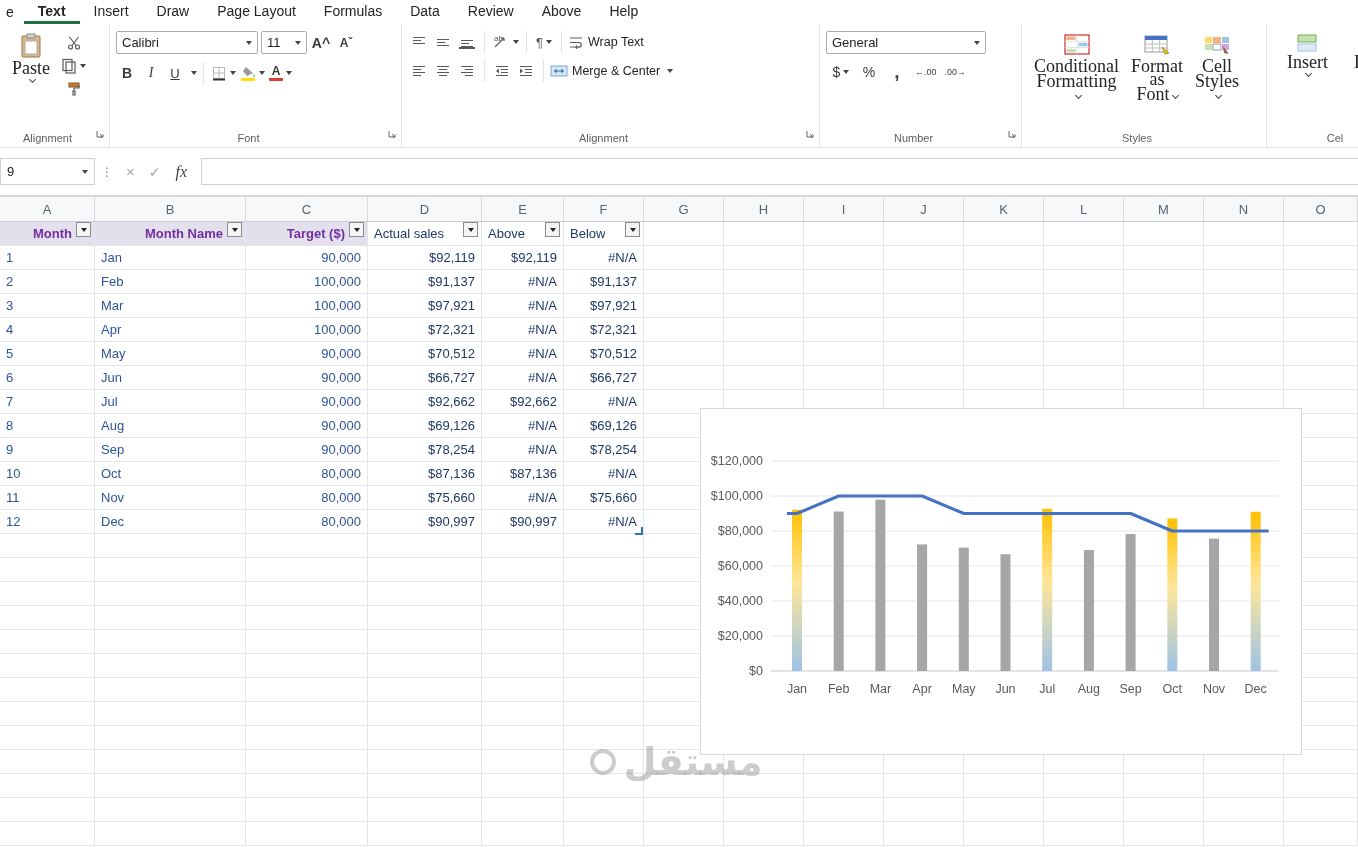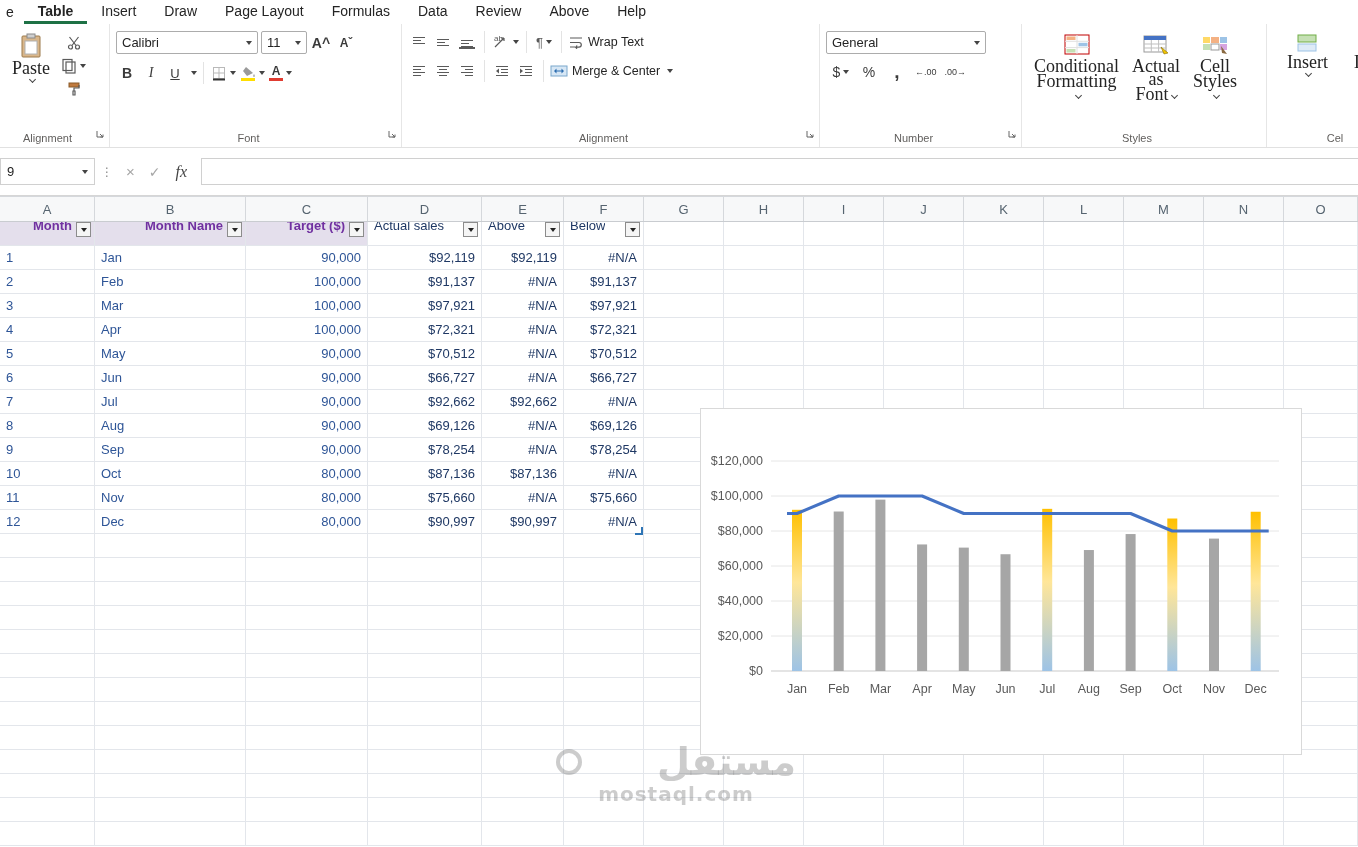--- a/index.html
+++ b/index.html
@@ -72,51 +72,51 @@
   
   .sheet{position:absolute;top:196px;left:0;right:0;bottom:0;background:#fff;}
   .colheaders{display:flex;height:26px;background:#F7F8F9;border-top:1px solid #D5D8DC;border-bottom:1px solid #C9CCD0;}
   .colh{display:flex;align-items:center;justify-content:center;font-size:13px;color:#566470;border-right:1px solid #D5D8DC;height:100%;}
   .grid{display:grid;grid-auto-rows:24px;}
   .cell{font-size:13px;line-height:23px;padding:0 6px;border-right:1px solid #E3E6EB;border-bottom:1px solid #E3E6EB;background:#fff;overflow:hidden;white-space:nowrap;}
   .cell.ar{text-align:right;}
   .cell.al{text-align:left;}
   .cell.blue{color:#2E5597;}
   .cell.navy{color:#1F3864;}
-  .hcell{display:flex;align-items:flex-end;gap:4px;padding:0 3px 8px 6px;font-size:13px;}
+  .hcell{display:flex;align-items:flex-start;gap:4px;padding:0 3px 8px 6px;font-size:13px;}
   .hcell.purple{background:#E4DFEC;color:#7030A0;font-weight:700;}
   .hcell.plainh{color:#1F3864;}
   .hcell .htext{overflow:hidden;white-space:nowrap;}
   .hcell.tr .htext{margin-left:auto;}
   .hcell.tl .filter{margin-left:auto;}
   .filter{flex:0 0 auto;width:15px;height:15px;border:1px solid #8C8C8C;background:#F5F5F5;display:inline-flex;align-items:center;justify-content:center;}
   .filter::after{content:'';width:0;height:0;border-left:3.5px solid transparent;border-right:3.5px solid transparent;border-top:4.5px solid #222;}
 
   .table-handle{position:absolute;left:635px;top:331px;width:8px;height:8px;border-right:2px solid #2E75B6;border-bottom:2px solid #2E75B6;z-index:2;}
 
   
   .chartbox{position:absolute;left:700px;top:212px;width:602px;height:347px;background:#fff;border:1px solid #D9D9D9;z-index:3;}
   .chartbox svg{display:block;}
 
   
   .watermark{position:absolute;left:556px;top:742px;width:240px;text-align:center;z-index:1;color:rgba(120,120,120,0.38);font-family:"DejaVu Sans",sans-serif;}
-  .wm-row{display:flex;align-items:center;justify-content:space-between;gap:8px;}
+  .wm-row{display:flex;align-items:center;justify-content:center;gap:8px;}
   .wm-logo{width:26px;height:26px;border:4px solid rgba(120,120,120,0.38);border-radius:50%;}
   .wm-ar{font-size:38px;font-weight:700;line-height:40px;}
   .wm-dom{font-size:20px;font-weight:700;letter-spacing:1px;}
 
   svg .st{stroke:#5A5A5A;fill:none;stroke-width:1.2;}
 </style>
 </head>
 <body>
 
 <div class="menubar">
   <div class="file-partial">e</div>
   <div class="menu-tabs" id="menu-tabs">
-      <div class="mtab active">Table</div>
+      <div class="mtab active">Text</div>
       <div class="mtab">Insert</div>
       <div class="mtab">Draw</div>
       <div class="mtab">Page Layout</div>
       <div class="mtab">Formulas</div>
       <div class="mtab">Data</div>
       <div class="mtab">Review</div>
       <div class="mtab">Above</div>
       <div class="mtab">Help</div>
     </div>
 </div>
@@ -346,21 +346,21 @@
     </button>
     <button class="bigbtn">
       <span>
         <svg width="26" height="24">
             <rect x="1" y="3" width="22" height="16" fill="#fff" stroke="#999"></rect>
             <rect x="1" y="3" width="22" height="4" fill="#4472C4"></rect>
             <path d="M1 11h22M1 15h22M8.3 7v12M15.6 7v12" stroke="#BFBFBF"></path>
             <path d="M18 14l7 6-4 1z" fill="#F2C500" stroke="#8a6d00" stroke-width="0.6"></path>
           </svg>
       </span>
-      <span>Actual as</span>
+      <span>Format as</span>
       <span><span>Font</span><span class="chev"></span></span>
     </button>
     <button class="bigbtn">
       <span>
         <svg width="26" height="24">
             <rect x="1" y="4" width="7" height="6" fill="#FFD966"></rect>
             <rect x="9" y="4" width="8" height="6" fill="#F4B183"></rect>
             <rect x="18" y="4" width="7" height="6" fill="#9DC3E6"></rect>
             <rect x="1" y="11" width="7" height="6" fill="#C5E0B4"></rect>
             <rect x="9" y="11" width="8" height="6" fill="#fff" stroke="#999"></rect>
@@ -893,14 +893,13 @@
         <text x="554.7" y="284" text-anchor="middle" font-size="12.5" fill="#595959">Dec</text>
       </svg>
     </div>
 </div>
 
 <div class="watermark">
   <div class="wm-row">
     <span class="wm-logo"></span>
     <span class="wm-ar">مستقل</span>
   </div>
-  <div class="wm-dom">mostaql.com</div>
 </div>
 
 </body></html>

